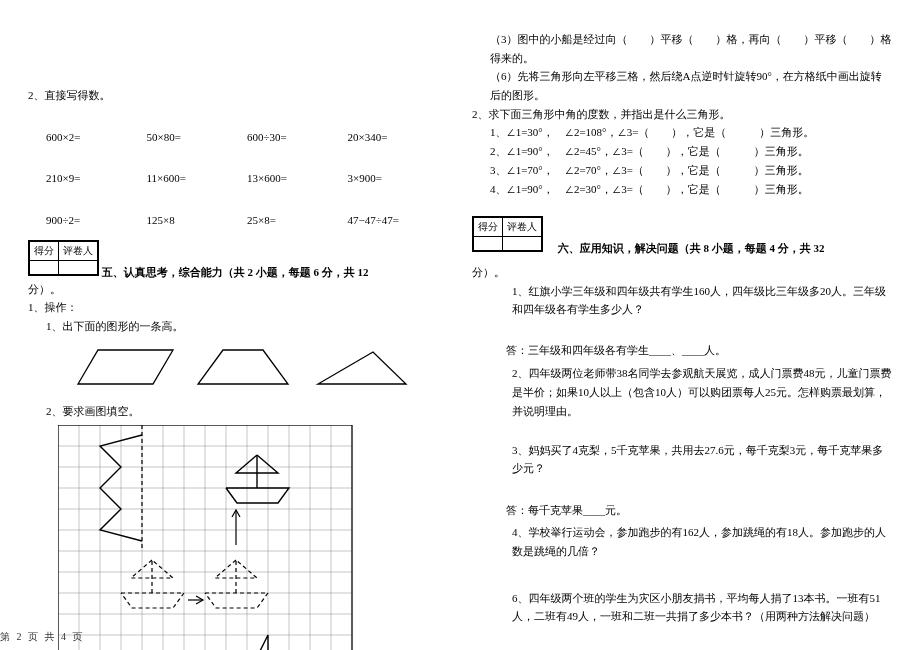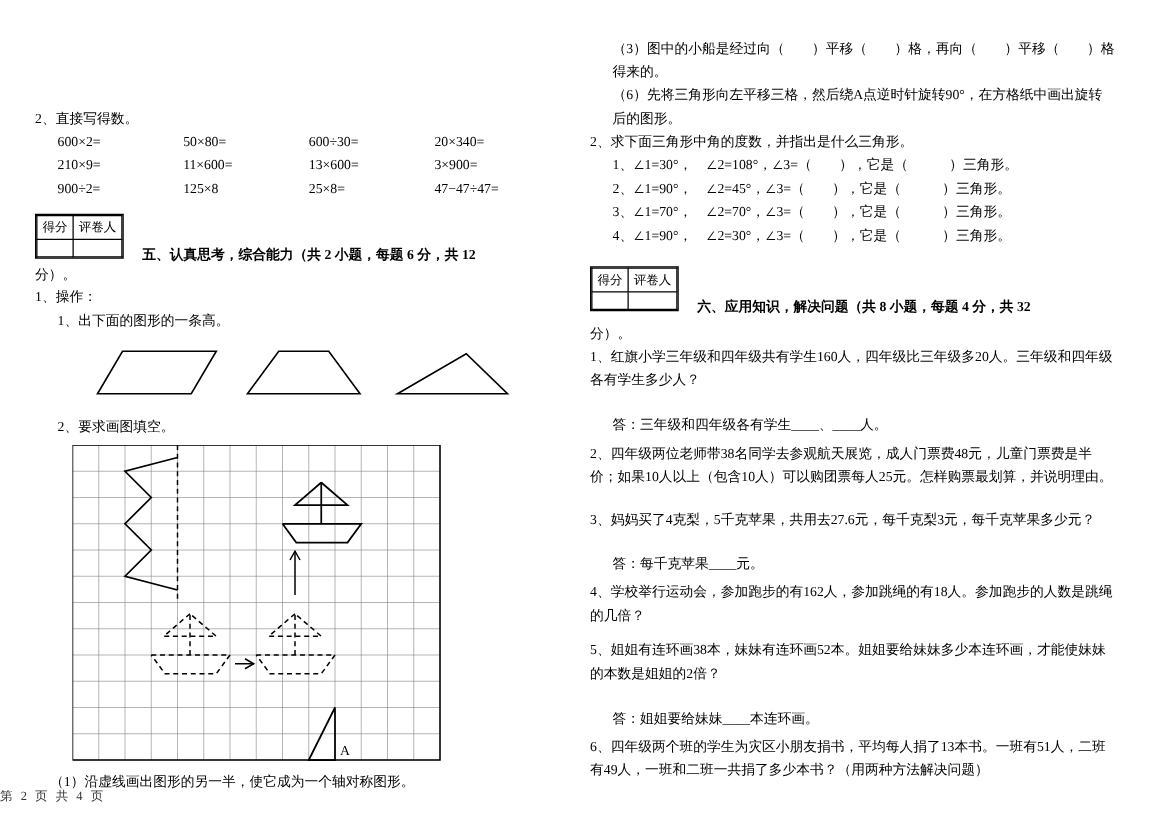--- a/index.html
+++ b/index.html
@@ -16,21 +16,21 @@
       gap: 24px;
     }
     .col {
       flex: 1;
       display: flex;
       flex-direction: column;
     }
     .col-left { padding-top: 56px; }
     .line { line-height: 1.7; }
     .calc-row { display: flex; }
-    .calc-row span { flex: 1; }
+    .calc-row span { flex: 1; margin-top: 23px; }
     .score-box {
       display: inline-block;
       border: 1px solid #000;
       margin-top: 10px;
     }
     .score-box table { border-collapse: collapse; }
     .score-box td {
       border: 1px solid #000;
       font-size: 10px;
       padding: 2px 4px;
@@ -55,22 +55,22 @@
     }
     .footer {
       position: absolute;
       bottom: 6px;
       left: 0;
       width: 100%;
       font-size: 10px;
       letter-spacing: 2px;
       color: #333;
     }
-    .q-right { margin-bottom: 4px; }
-    .ans-line { margin-left: 18px; margin-top: 2px; margin-bottom: 4px; }
+    .q-right { margin-bottom: 4px; margin-left: 40px; }
+    .ans-line { margin-left: 34px; margin-top: 2px; margin-bottom: 4px; }
   </style>
 </head>
 <body>
 
 <div class="col col-left">
   <div class="line">2、直接写得数。</div>
   <div class="sub-indent">
     <div class="calc-row line">
       <span>600×2=</span>
       <span>50×80=</span>
@@ -101,21 +101,21 @@
           <td>得分</td>
           <td>评卷人</td>
         </tr>
         <tr>
               <td></td>
               <td></td>
             </tr>
       </tbody>
         </table>
     </div>
-    <span class="section-title" style="margin-left:12px;">五、认真思考，综合能力（共 2 小题，每题 6 分，共 12</span>
+    <span class="section-title" style="">五、认真思考，综合能力（共 2 小题，每题 6 分，共 12</span>
   </div>
   <div class="gap-small"></div>
   <div class="line">分）。</div>
   <div class="line">1、操作：</div>
   <div class="line sub-indent">1、出下面的图形的一条高。</div>
 
   <div class="shapes-row">
     <svg width="360" height="52" viewBox="0 0 360 52">
       <polygon points="20,42 95,42 115,8 40,8" fill="none" stroke="#000" stroke-width="1.3"></polygon>
       <polygon points="140,42 230,42 205,8 165,8" fill="none" stroke="#000" stroke-width="1.3"></polygon>
@@ -235,20 +235,18 @@
   <div class="line q-right">2、四年级两位老师带38名同学去参观航天展览，成人门票费48元，儿童门票费是半价；如果10人以上（包含10人）可以购团票每人25元。怎样购票最划算，并说明理由。</div>
   <div class="gap-med"></div>
 
   <div class="line q-right">3、妈妈买了4克梨，5千克苹果，共用去27.6元，每千克梨3元，每千克苹果多少元？</div>
   <div class="gap-med"></div>
   <div class="line ans-line">答：每千克苹果____元。</div>
 
   <div class="line q-right">4、学校举行运动会，参加跑步的有162人，参加跳绳的有18人。参加跑步的人数是跳绳的几倍？</div>
   <div class="gap-small"></div>
 
-  <div class="line q-right">5、姐姐有连环画38本，妹妹有连环画52本。姐姐要给妹妹多少本连环画，才能使妹妹的本数是姐姐的2倍？</div>
-  <div class="gap-med"></div>
-  <div class="line ans-line">答：姐姐要给妹妹____本连环画。</div>
+  <div class="gap-med"></div>
 
   <div class="line q-right">6、四年级两个班的学生为灾区小朋友捐书，平均每人捐了13本书。一班有51人，二班有49人，一班和二班一共捐了多少本书？（用两种方法解决问题）</div>
 </div>
 
 <div class="footer">第 2 页 共 4 页</div>
 
 </body></html>

